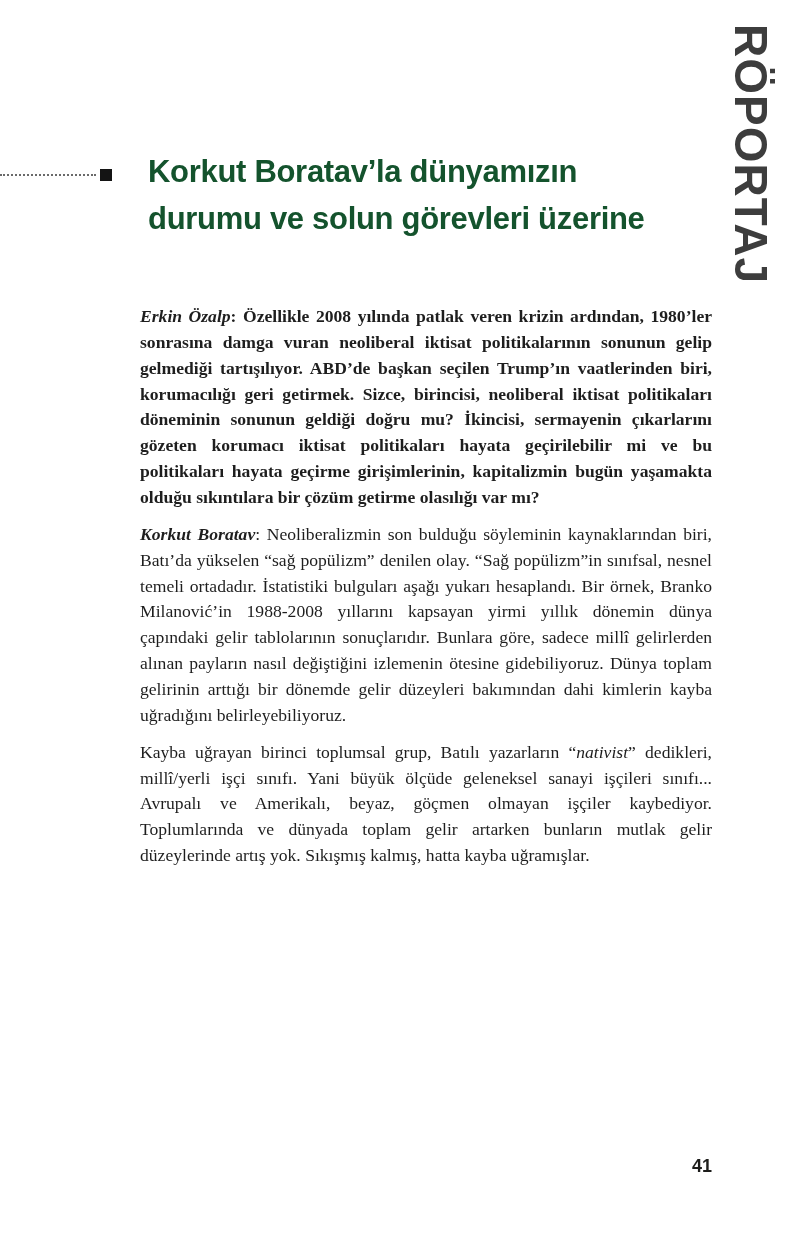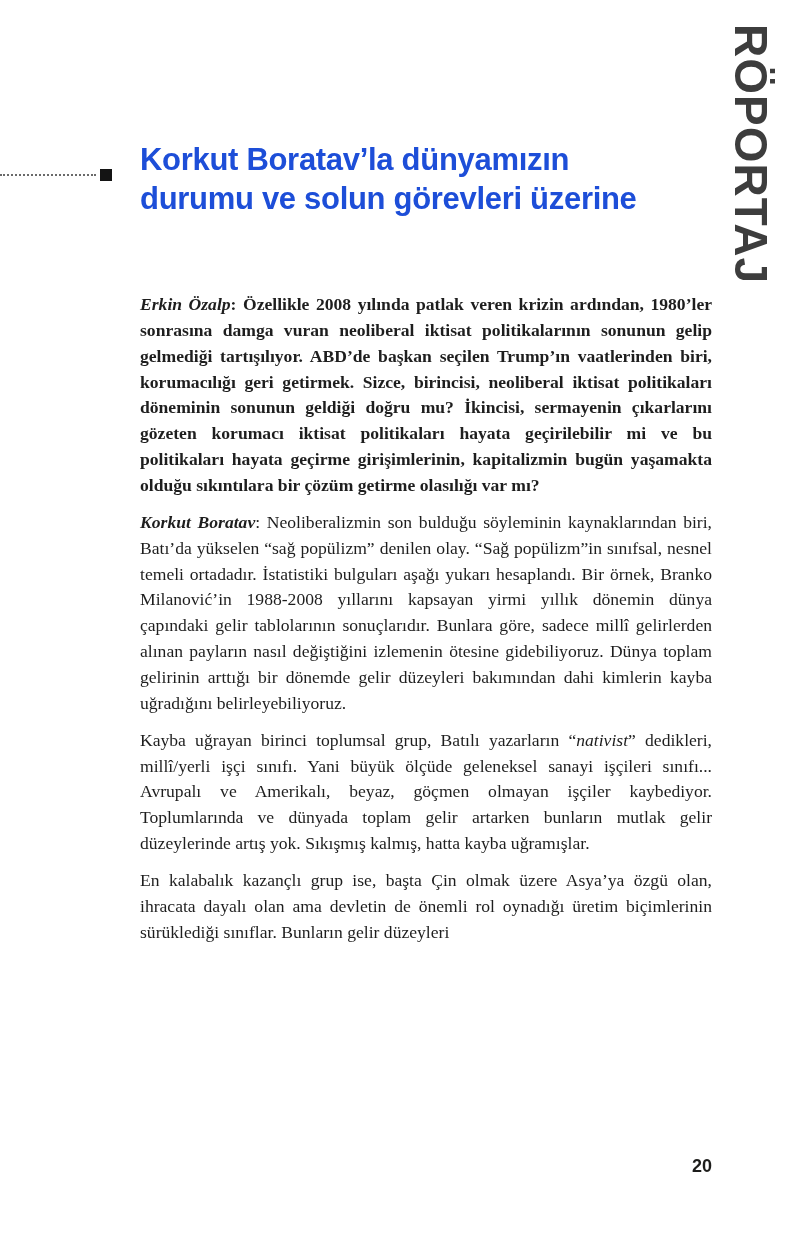--- a/index.html
+++ b/index.html
@@ -48,32 +48,32 @@
     width: 12px;
     height: 12px;
     margin-left: 4px;
     background: #141414;
   }
   h1.title {
     position: absolute;
     left: 140px;
     top: 140px;
     width: 520px;
-    margin: 0;
+    margin: 8px;
     font-family: "Liberation Sans", sans-serif;
     font-weight: 700;
     font-size: 31px;
-    line-height: 39px;
+    line-height: 47px;
     letter-spacing: -0.3px;
-    color: #1d4ed8;
+    color: #14532d;
   }
   .body {
     position: absolute;
     left: 140px;
-    top: 292px;
+    top: 304px;
     width: 572px;
     font-size: 17.6px;
     line-height: 1.47;
     text-align: justify;
     hyphens: auto;
     -webkit-hyphens: auto;
     color: #1e1e1e;
   }
   .body p {
     margin: 0 0 11px 0;
@@ -102,18 +102,17 @@
     <span class="dotted"></span>
     <span class="square"></span>
   </div>
 
   <h1 class="title">Korkut Boratav’la dünyamızın durumu ve solun görevleri üzerine</h1>
 
   <div class="body" id="paragraphs">
       <p class="question"><span style="font-weight: 700; font-style: italic;">Erkin Özalp</span><span style="font-weight: 700;">: Özellikle 2008 yılında patlak veren krizin ardından, 1980’ler sonrasına damga vuran neoliberal iktisat politikalarının sonunun gelip gelmediği tartışılıyor. ABD’de başkan seçilen Trump’ın vaatlerinden biri, korumacılığı geri getirmek. Sizce, birincisi, neoliberal iktisat politikaları döneminin sonunun geldiği doğru mu? İkincisi, sermayenin çıkarlarını gözeten korumacı iktisat politikaları hayata geçirilebilir mi ve bu politikaları hayata geçirme girişimlerinin, kapitalizmin bugün yaşamakta olduğu sıkıntılara bir çözüm getirme olasılığı var mı?</span></p>
       <p class="answer"><span style="font-weight: 700; font-style: italic;">Korkut Boratav</span><span>: Neoliberalizmin son bulduğu söyleminin kaynaklarından biri, Batı’da yükselen “sağ popülizm” denilen olay. “Sağ popülizm”in sınıfsal, nesnel temeli ortadadır. İstatistiki bulguları aşağı yukarı hesaplandı. Bir örnek, Branko Milanović’in 1988-2008 yıllarını kapsayan yirmi yıllık dönemin dünya çapındaki gelir tablolarının sonuçlarıdır. Bunlara göre, sadece millî gelirlerden alınan payların nasıl değiştiğini izlemenin ötesine gidebiliyoruz. Dünya toplam gelirinin arttığı bir dönemde gelir düzeyleri bakımından dahi kimlerin kayba uğradığını belirleyebiliyoruz.</span></p>
       <p class="answer"><span>Kayba uğrayan birinci toplumsal grup, Batılı yazarların “</span><span style="font-style: italic;">nativist</span><span>” dedikleri, millî/yerli işçi sınıfı. Yani büyük ölçüde geleneksel sanayi işçileri sınıfı... Avrupalı ve Amerikalı, beyaz, göçmen olmayan işçiler kaybediyor. Toplumlarında ve dünyada toplam gelir artarken bunların mutlak gelir düzeylerinde artış yok. Sıkışmış kalmış, hatta kayba uğramışlar.</span></p>
-      <p class="answer"><span>En kalabalık kazançlı grup ise, başta Çin olmak üzere Asya’ya özgü olan, ihracata dayalı olan ama devletin de önemli rol oynadığı üretim biçimlerinin sürüklediği sınıflar. Bunların gelir düzeyleri</span></p>
     </div>
 
-  <div class="page-number">20</div>
+  <div class="page-number">41</div>
 
 </div>
 
 </body></html>

